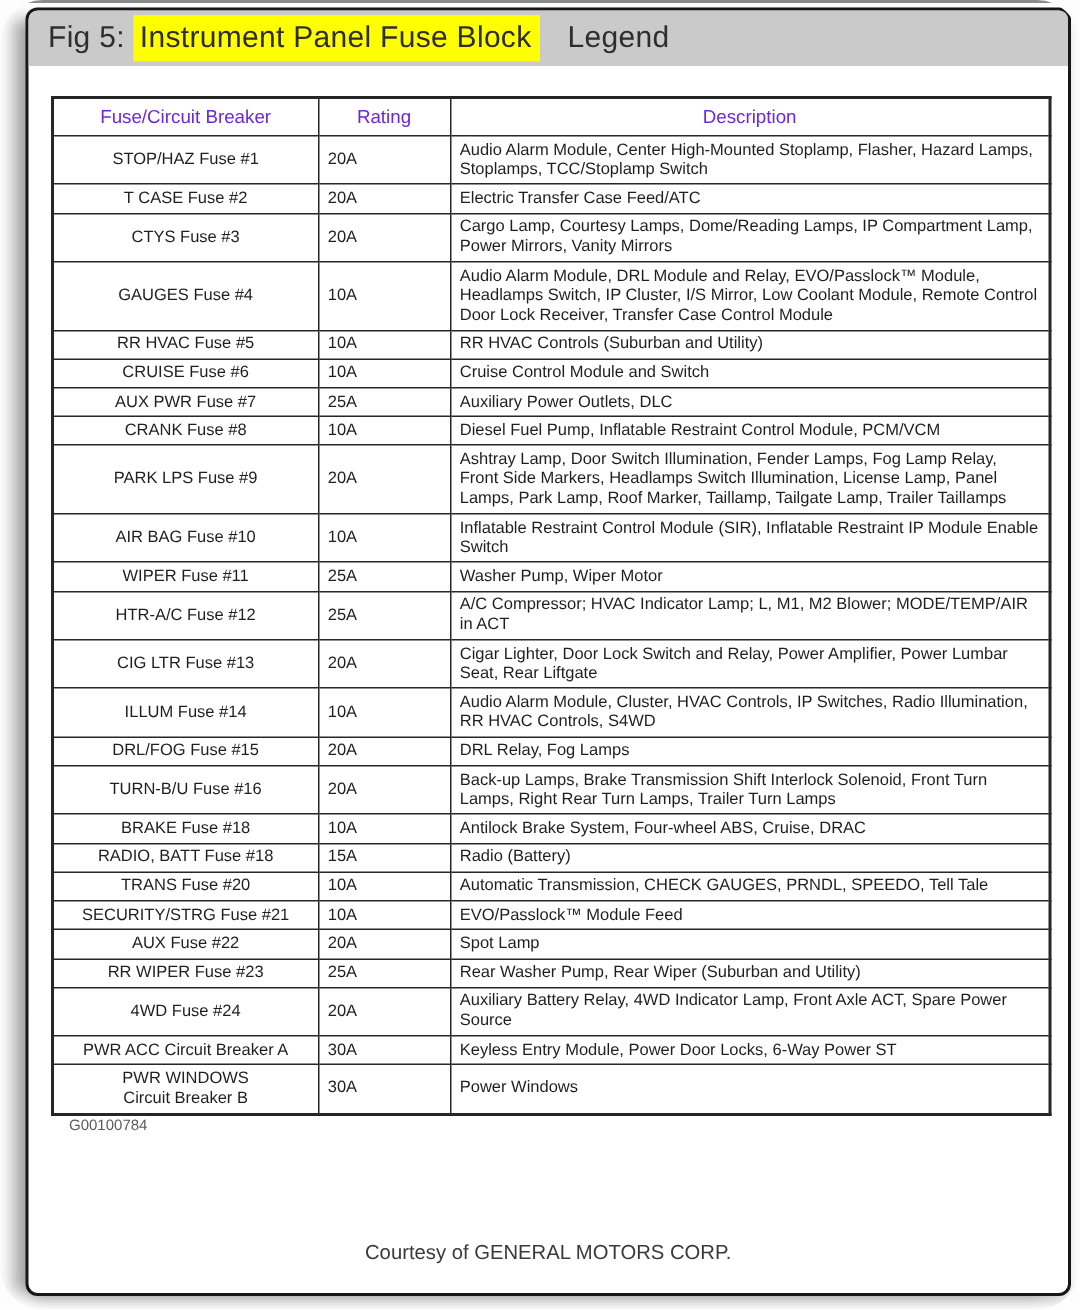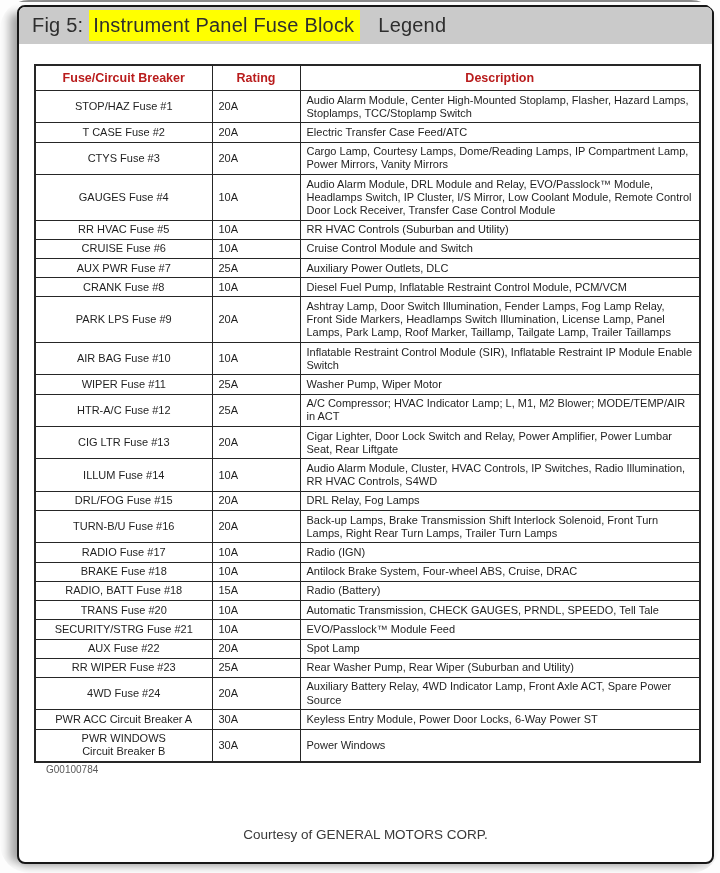--- a/index.html
+++ b/index.html
@@ -49,22 +49,22 @@
   .table-wrap { margin: 20px 0 0 15px; }
   table.fuse-table {
     border-collapse: collapse;
     width: 665px;
     table-layout: fixed;
     border: 2.5px solid #262626;
   }
   table.fuse-table th {
     border: 1.5px solid #262626;
     font-size: 12.5px;
-    font-weight: bold;
-    color: #b91c1c;
+    font-weight: normal;
+    color: #6d28d9;
     padding: 5px 3px;
     text-align: center;
   }
   table.fuse-table td {
     border: 1.5px solid #262626;
     font-size: 11px;
     line-height: 13.2px;
     color: #1f1f1f;
     padding: 2.5px 6px;
     vertical-align: middle;
@@ -205,25 +205,20 @@
     <td class="cell-rating">20A</td>
     <td class="cell-desc">DRL Relay, Fog Lamps</td>
   </tr>
 
   <tr>
     <td class="cell-fuse">TURN-B/U Fuse #16</td>
     <td class="cell-rating">20A</td>
     <td class="cell-desc">Back-up Lamps, Brake Transmission Shift Interlock Solenoid, Front Turn Lamps, Right Rear Turn Lamps, Trailer Turn Lamps</td>
   </tr>
 
-  <tr>
-    <td class="cell-fuse">RADIO Fuse #17</td>
-    <td class="cell-rating">10A</td>
-    <td class="cell-desc">Radio (IGN)</td>
-  </tr>
 
   <tr>
     <td class="cell-fuse">BRAKE Fuse #18</td>
     <td class="cell-rating">10A</td>
     <td class="cell-desc">Antilock Brake System, Four-wheel ABS, Cruise, DRAC</td>
   </tr>
 
   <tr>
     <td class="cell-fuse">RADIO, BATT Fuse #18</td>
     <td class="cell-rating">15A</td>

